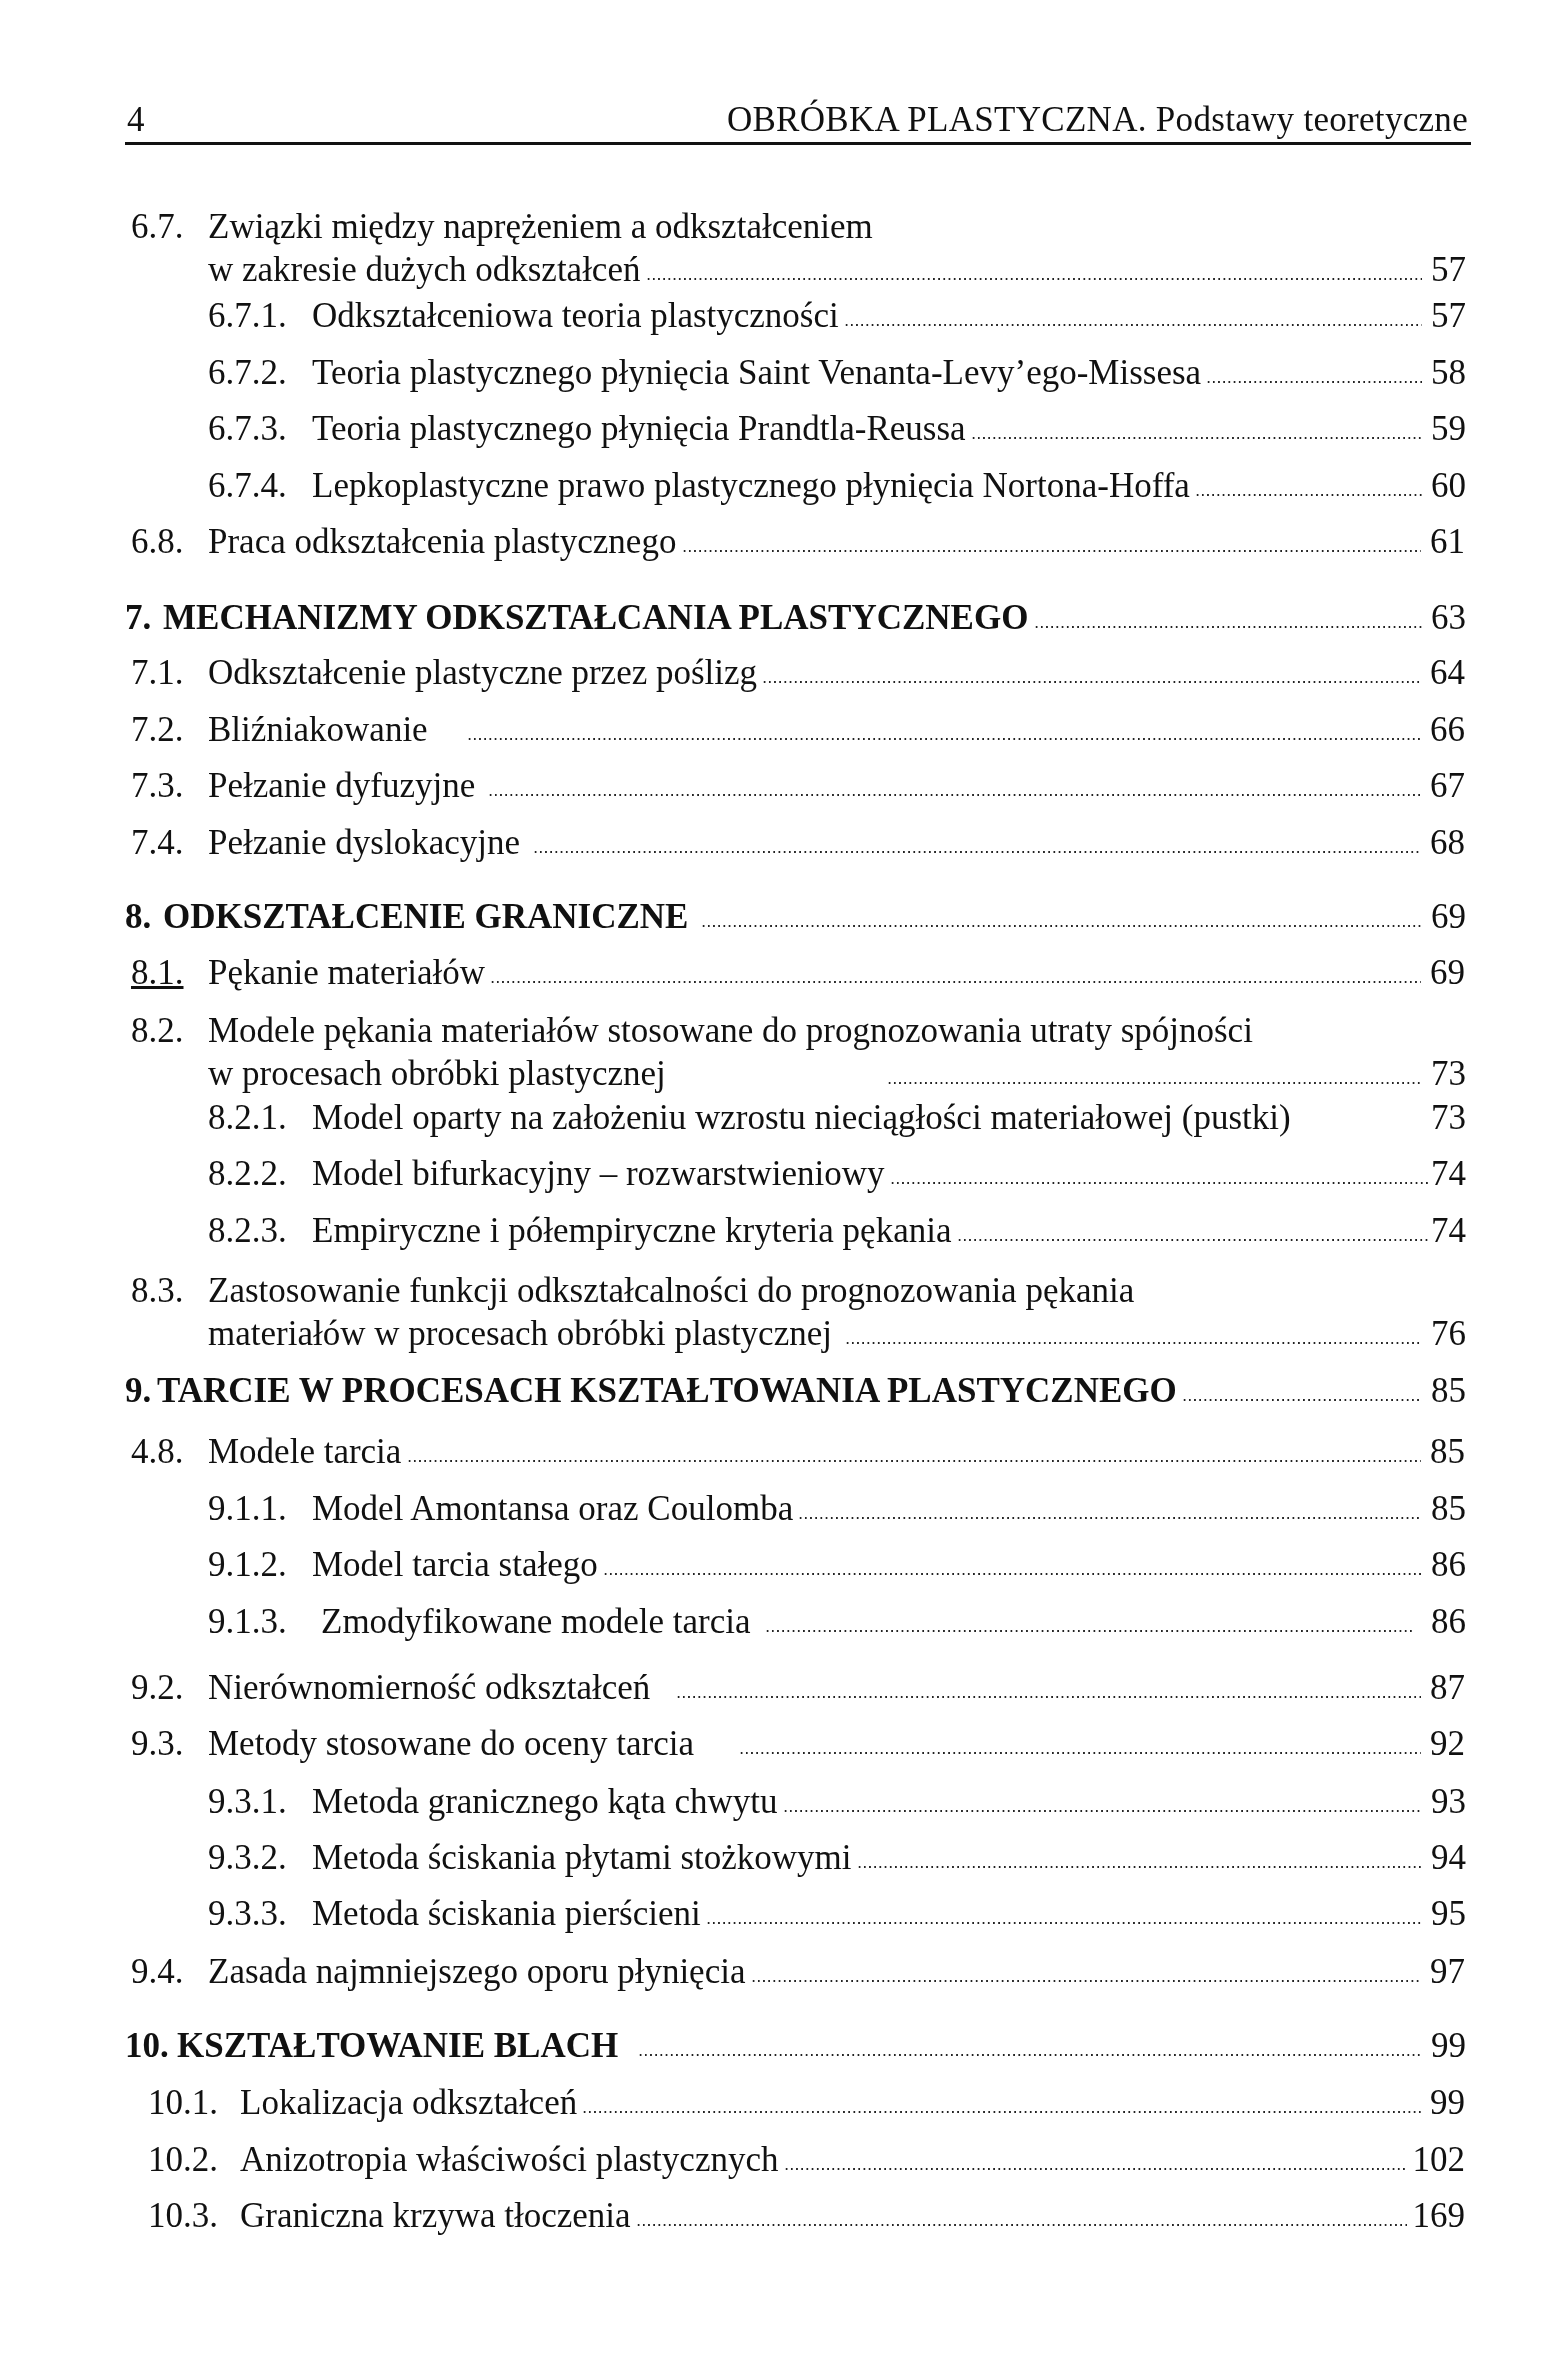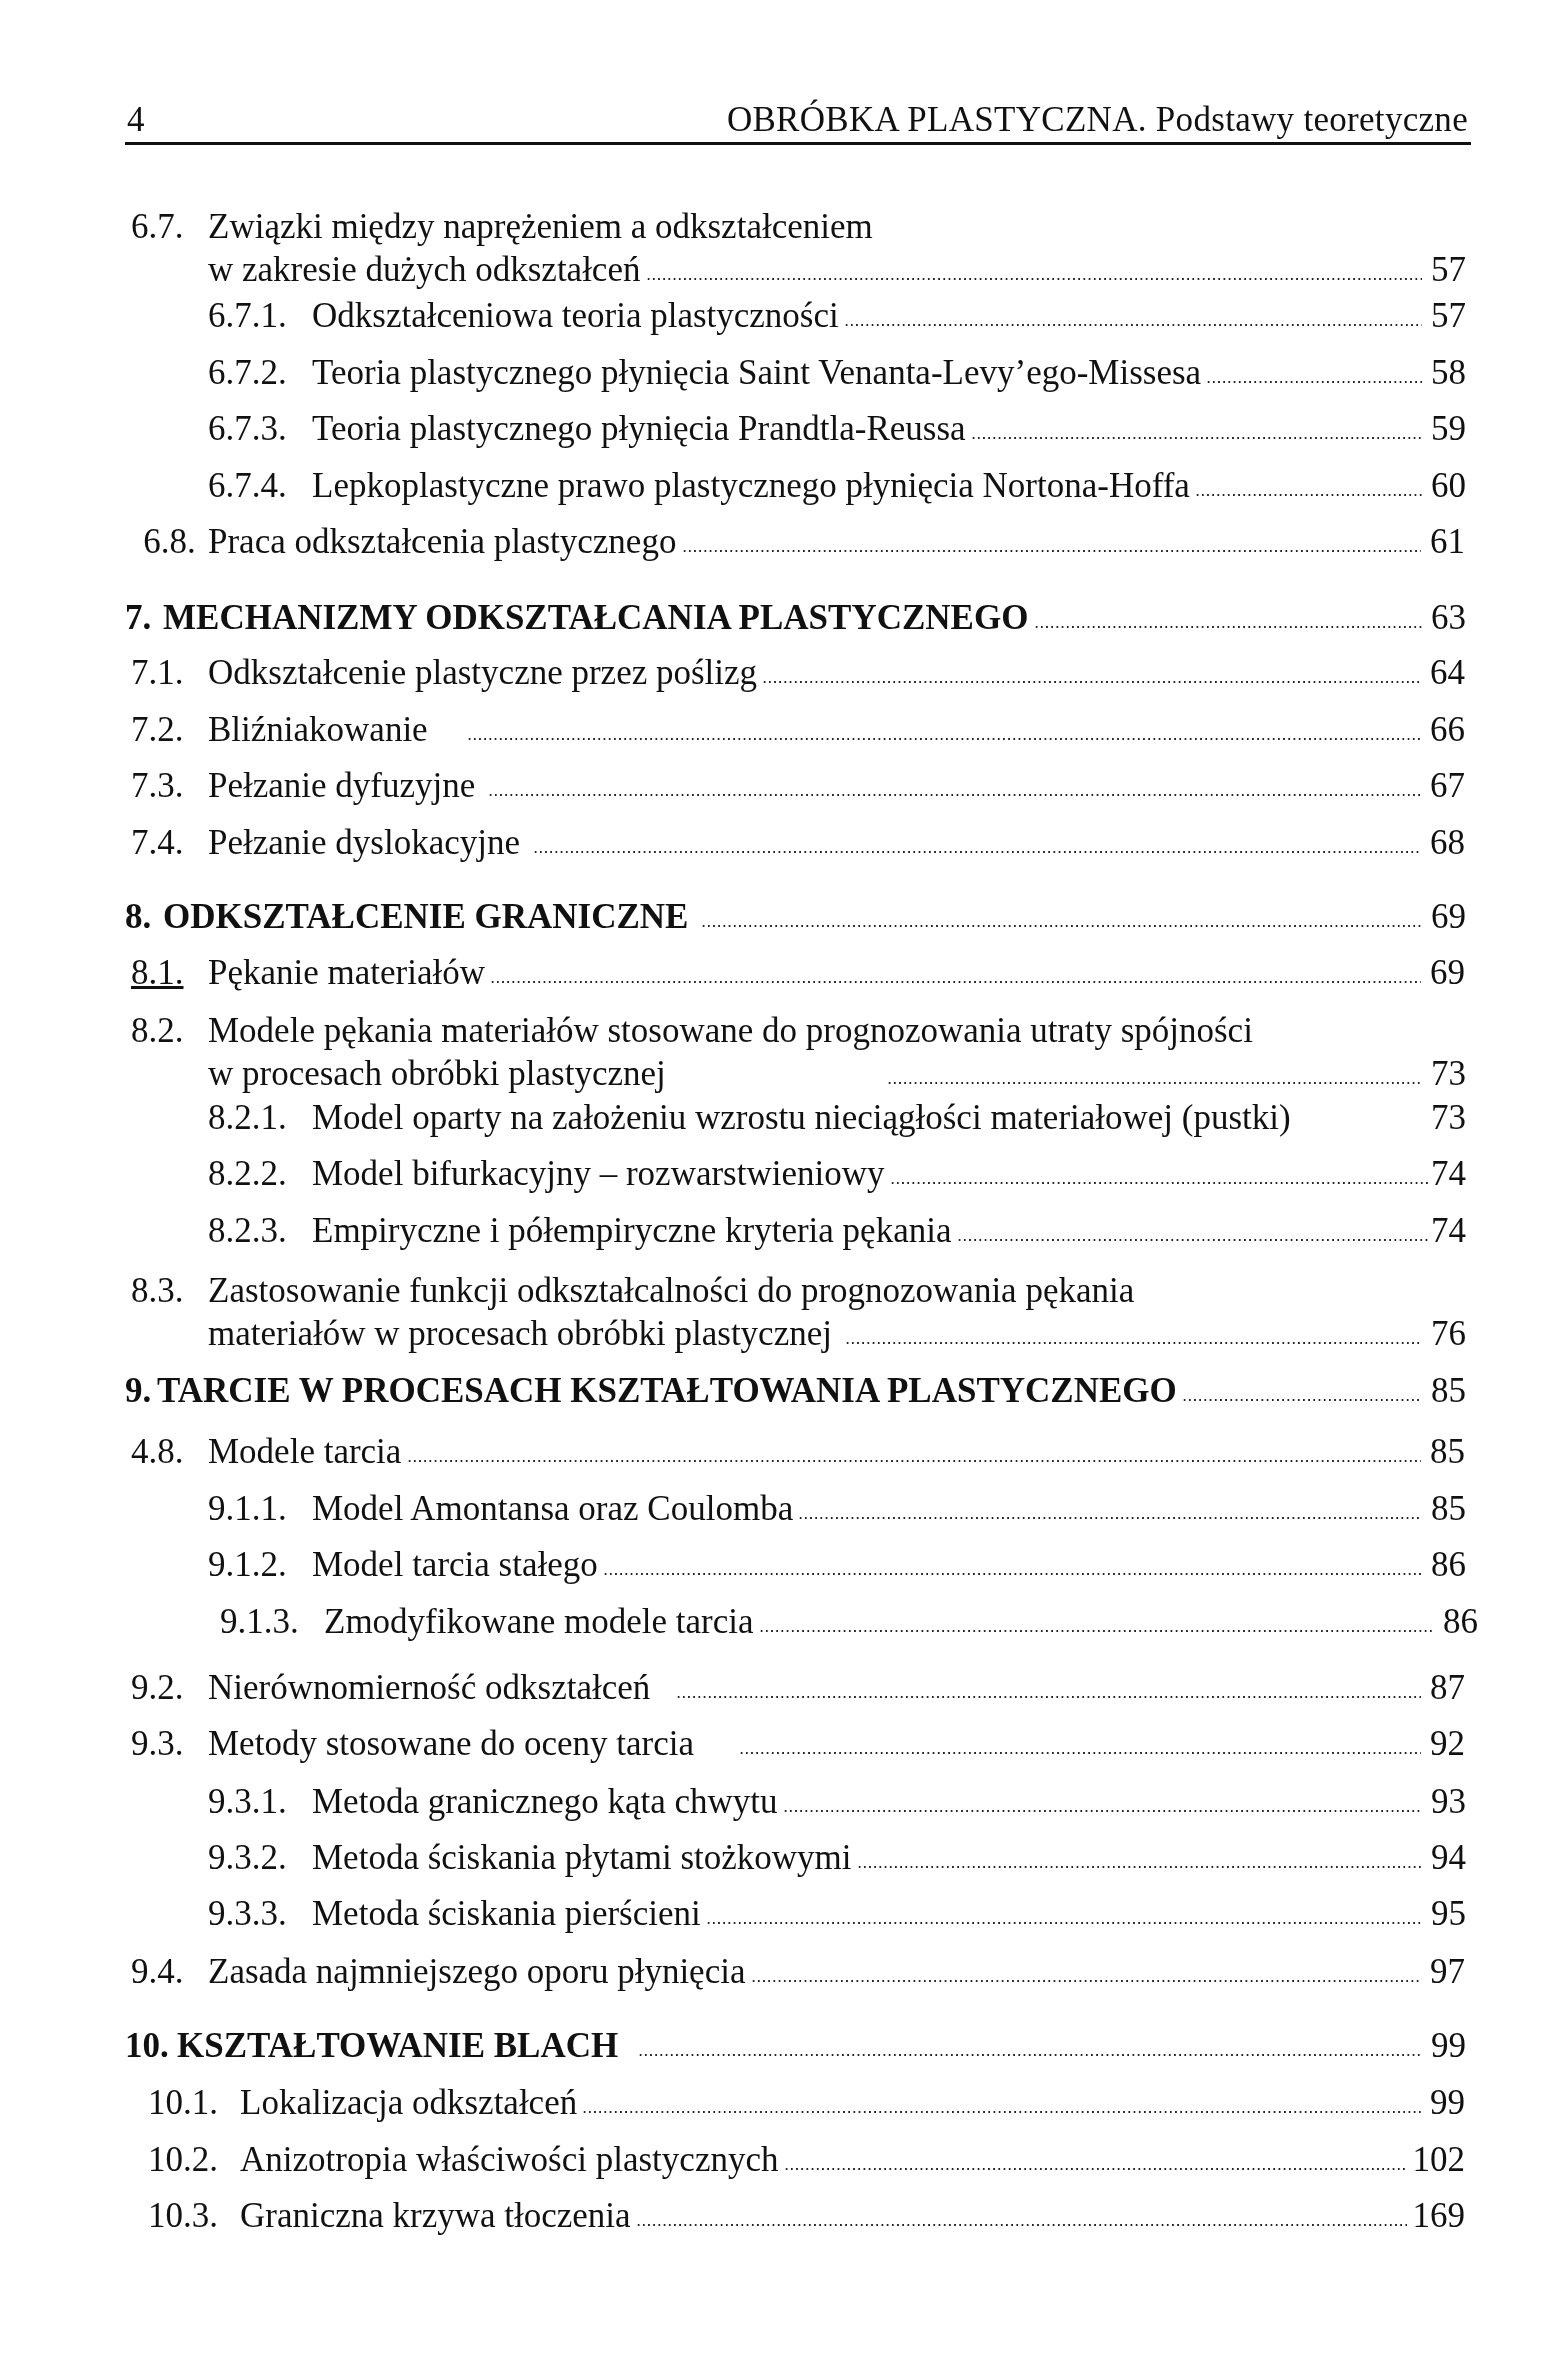--- a/index.html
+++ b/index.html
@@ -64,21 +64,21 @@
   </div>
 
   <div class="row" style="left:208px; top:464px; width:1258px;">
     <span class="num" style="width:104px;">6.7.4.</span>
     <span class="title">Lepkoplastyczne prawo plastycznego płynięcia Nortona-Hoffa</span>
     <span class="leader"></span>
     <span class="page">60</span>
   </div>
 
   <div class="row" style="left:131px; top:520px; width:1334px;">
-    <span class="num" style="width:77px;text-align:center;">6.8.</span>
+    <span class="num" style="width:77px;">6.8.</span>
     <span class="title">Praca odkształcenia plastycznego</span>
     <span class="leader"></span>
     <span class="page">61</span>
   </div>
 
   <div class="row chapter" style="left:125px; top:596px; width:1341px;">
     <span class="num" style="width:38px;">7.</span>
     <span class="title">MECHANIZMY ODKSZTAŁCANIA PLASTYCZNEGO</span>
     <span class="leader"></span>
     <span class="page" style="font-weight:normal;">63</span>
@@ -188,21 +188,21 @@
     <span class="page">85</span>
   </div>
 
   <div class="row" style="left:208px; top:1543px; width:1258px;">
     <span class="num" style="width:104px;">9.1.2.</span>
     <span class="title">Model tarcia stałego</span>
     <span class="leader"></span>
     <span class="page">86</span>
   </div>
 
-  <div class="row" style="left:220px; top:1600px; width:1258px;">
+  <div class="row" style="left:208px; top:1600px; width:1258px;gap:9px;">
     <span class="num" style="width:104px;">9.1.3.</span>
     <span class="title">Zmodyfikowane modele tarcia</span>
     <span class="leader"></span>
     <span class="page">86</span>
   </div>
 
   <div class="row" style="left:131px; top:1666px; width:1334px;">
     <span class="num" style="width:77px;">9.2.</span>
     <span class="title">Nierównomierność odkształceń</span>
     <span class="leader" style="margin-left:26px;"></span>

